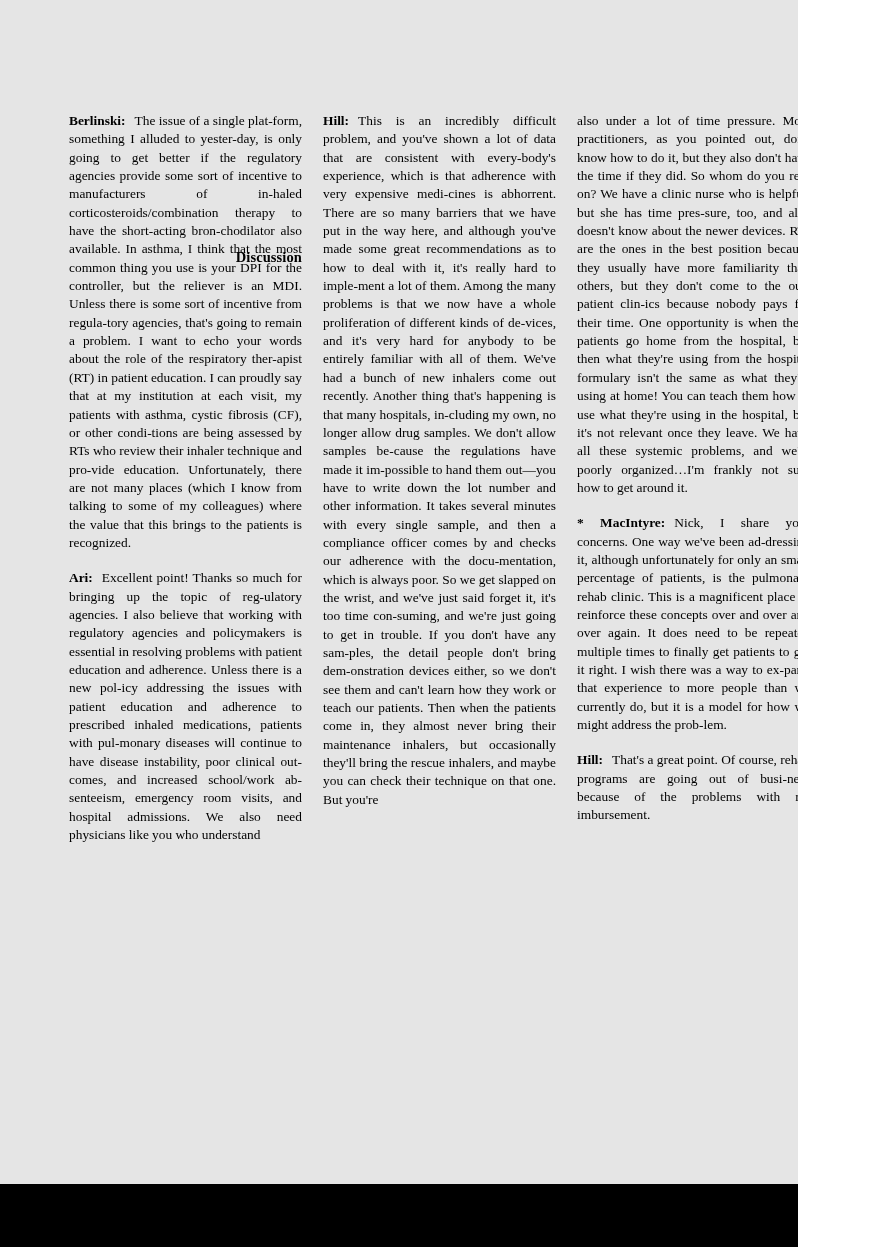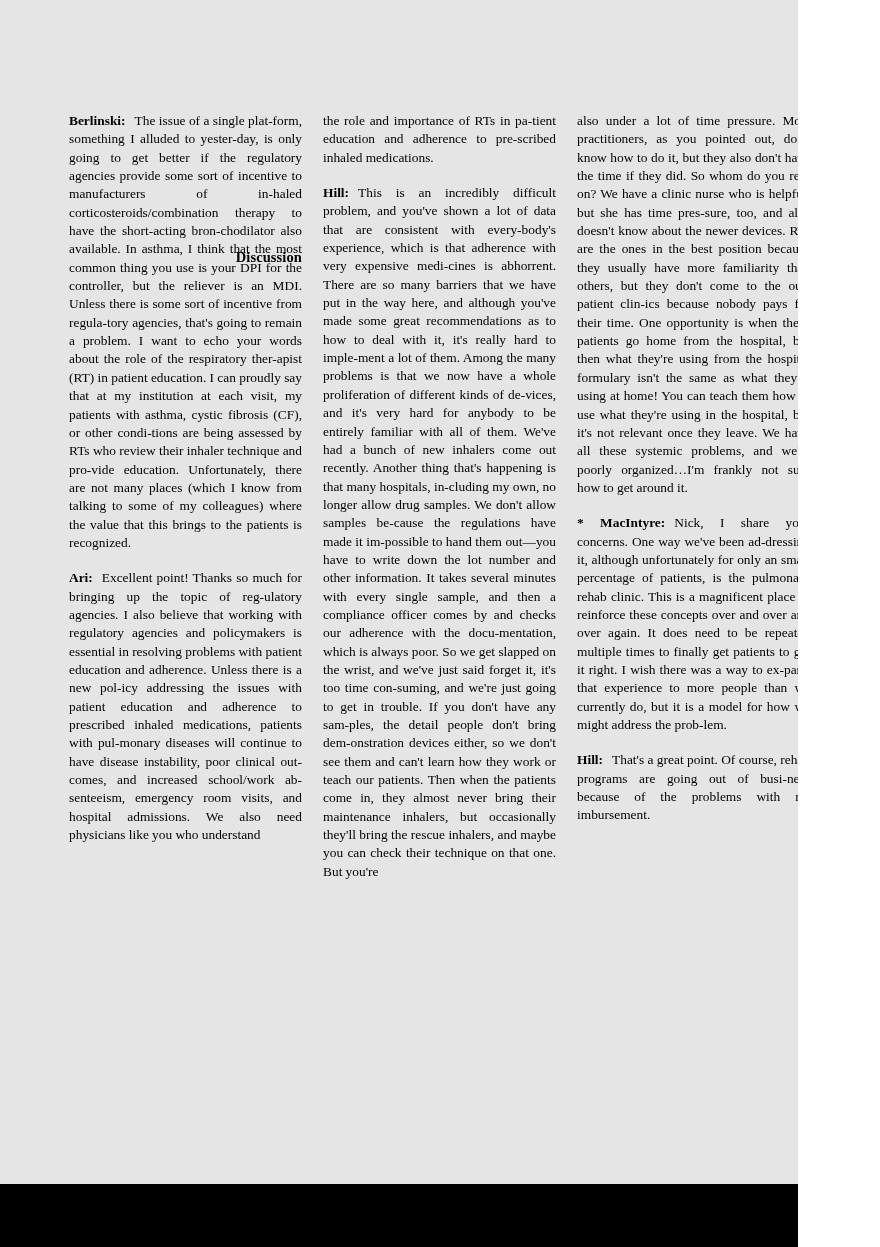--- a/index.html
+++ b/index.html
@@ -93,23 +93,20 @@
       <p class="para">
         <span class="speaker">Berlinski:</span><span class="speaker-gap"></span><span>The issue of a single plat-form, something I alluded to yester-day, is only going to get better if the regulatory agencies provide some sort of incentive to manufacturers of in-haled corticosteroids/combination therapy to have the short-acting bron-chodilator also available. In asthma, I think that the most common thing you use is your DPI for the controller, but the reliever is an MDI. Unless there is some sort of incentive from regula-tory agencies, that's going to remain a problem. I want to echo your words about the role of the respiratory ther-apist (RT) in patient education. I can proudly say that at my institution at each visit, my patients with asthma, cystic fibrosis (CF), or other condi-tions are being assessed by RTs who review their inhaler technique and pro-vide education. Unfortunately, there are not many places (which I know from talking to some of my colleagues) where the value that this brings to the patients is recognized.</span>
       </p>
       <p class="para">
         <span class="speaker">Ari:</span><span class="speaker-gap"></span><span>Excellent point! Thanks so much for bringing up the topic of reg-ulatory agencies. I also believe that working with regulatory agencies and policymakers is essential in resolving problems with patient education and adherence. Unless there is a new pol-icy addressing the issues with patient education and adherence to prescribed inhaled medications, patients with pul-monary diseases will continue to have disease instability, poor clinical out-comes, and increased school/work ab-senteeism, emergency room visits, and hospital admissions. We also need physicians like you who understand</span>
       </p>
     </div>
 
     <div class="col">
       <p class="para">
-        <span>the role and importance of RTs in pa-tient education and adherence to pre-scribed inhaled medications.</span>
-      </p>
-      <p class="para">
         <span class="speaker">Hill:</span><span class="speaker-gap"></span><span>This is an incredibly difficult problem, and you've shown a lot of data that are consistent with every-body's experience, which is that adherence with very expensive medi-cines is abhorrent. There are so many barriers that we have put in the way here, and although you've made some great recommendations as to how to deal with it, it's really hard to imple-ment a lot of them. Among the many problems is that we now have a whole proliferation of different kinds of de-vices, and it's very hard for anybody to be entirely familiar with all of them. We've had a bunch of new inhalers come out recently. Another thing that's happening is that many hospitals, in-cluding my own, no longer allow drug samples. We don't allow samples be-cause the regulations have made it im-possible to hand them out—you have to write down the lot number and other information. It takes several minutes with every single sample, and then a compliance officer comes by and checks our adherence with the docu-mentation, which is always poor. So we get slapped on the wrist, and we've just said forget it, it's too time con-suming, and we're just going to get in trouble. If you don't have any sam-ples, the detail people don't bring dem-onstration devices either, so we don't see them and can't learn how they work or teach our patients. Then when the patients come in, they almost never bring their maintenance inhalers, but occasionally they'll bring the rescue inhalers, and maybe you can check their technique on that one. But you're</span>
       </p>
     </div>
 
     <div class="col">
       <p class="para">
         <span>also under a lot of time pressure. Most practitioners, as you pointed out, don't know how to do it, but they also don't have the time if they did. So whom do you rely on? We have a clinic nurse who is helpful, but she has time pres-sure, too, and also doesn't know about the newer devices. RTs are the ones in the best position because they usually have more familiarity than others, but they don't come to the out-patient clin-ics because nobody pays for their time. One opportunity is when these patients go home from the hospital, but then what they're using from the hospital formulary isn't the same as what they're using at home! You can teach them how to use what they're using in the hospital, but it's not relevant once they leave. We have all these systemic problems, and we're poorly organized…I'm frankly not sure how to get around it.</span>
       </p>
       <p class="para">
         <span class="speaker">* MacIntyre:</span><span class="speaker-gap"></span><span>Nick, I share your concerns. One way we've been ad-dressing it, although unfortunately for only an small percentage of patients, is the pulmonary rehab clinic. This is a magnificent place to reinforce these concepts over and over and over again. It does need to be repeated multiple times to finally get patients to get it right. I wish there was a way to ex-pand that experience to more people than we currently do, but it is a model for how we might address the prob-lem.</span>

